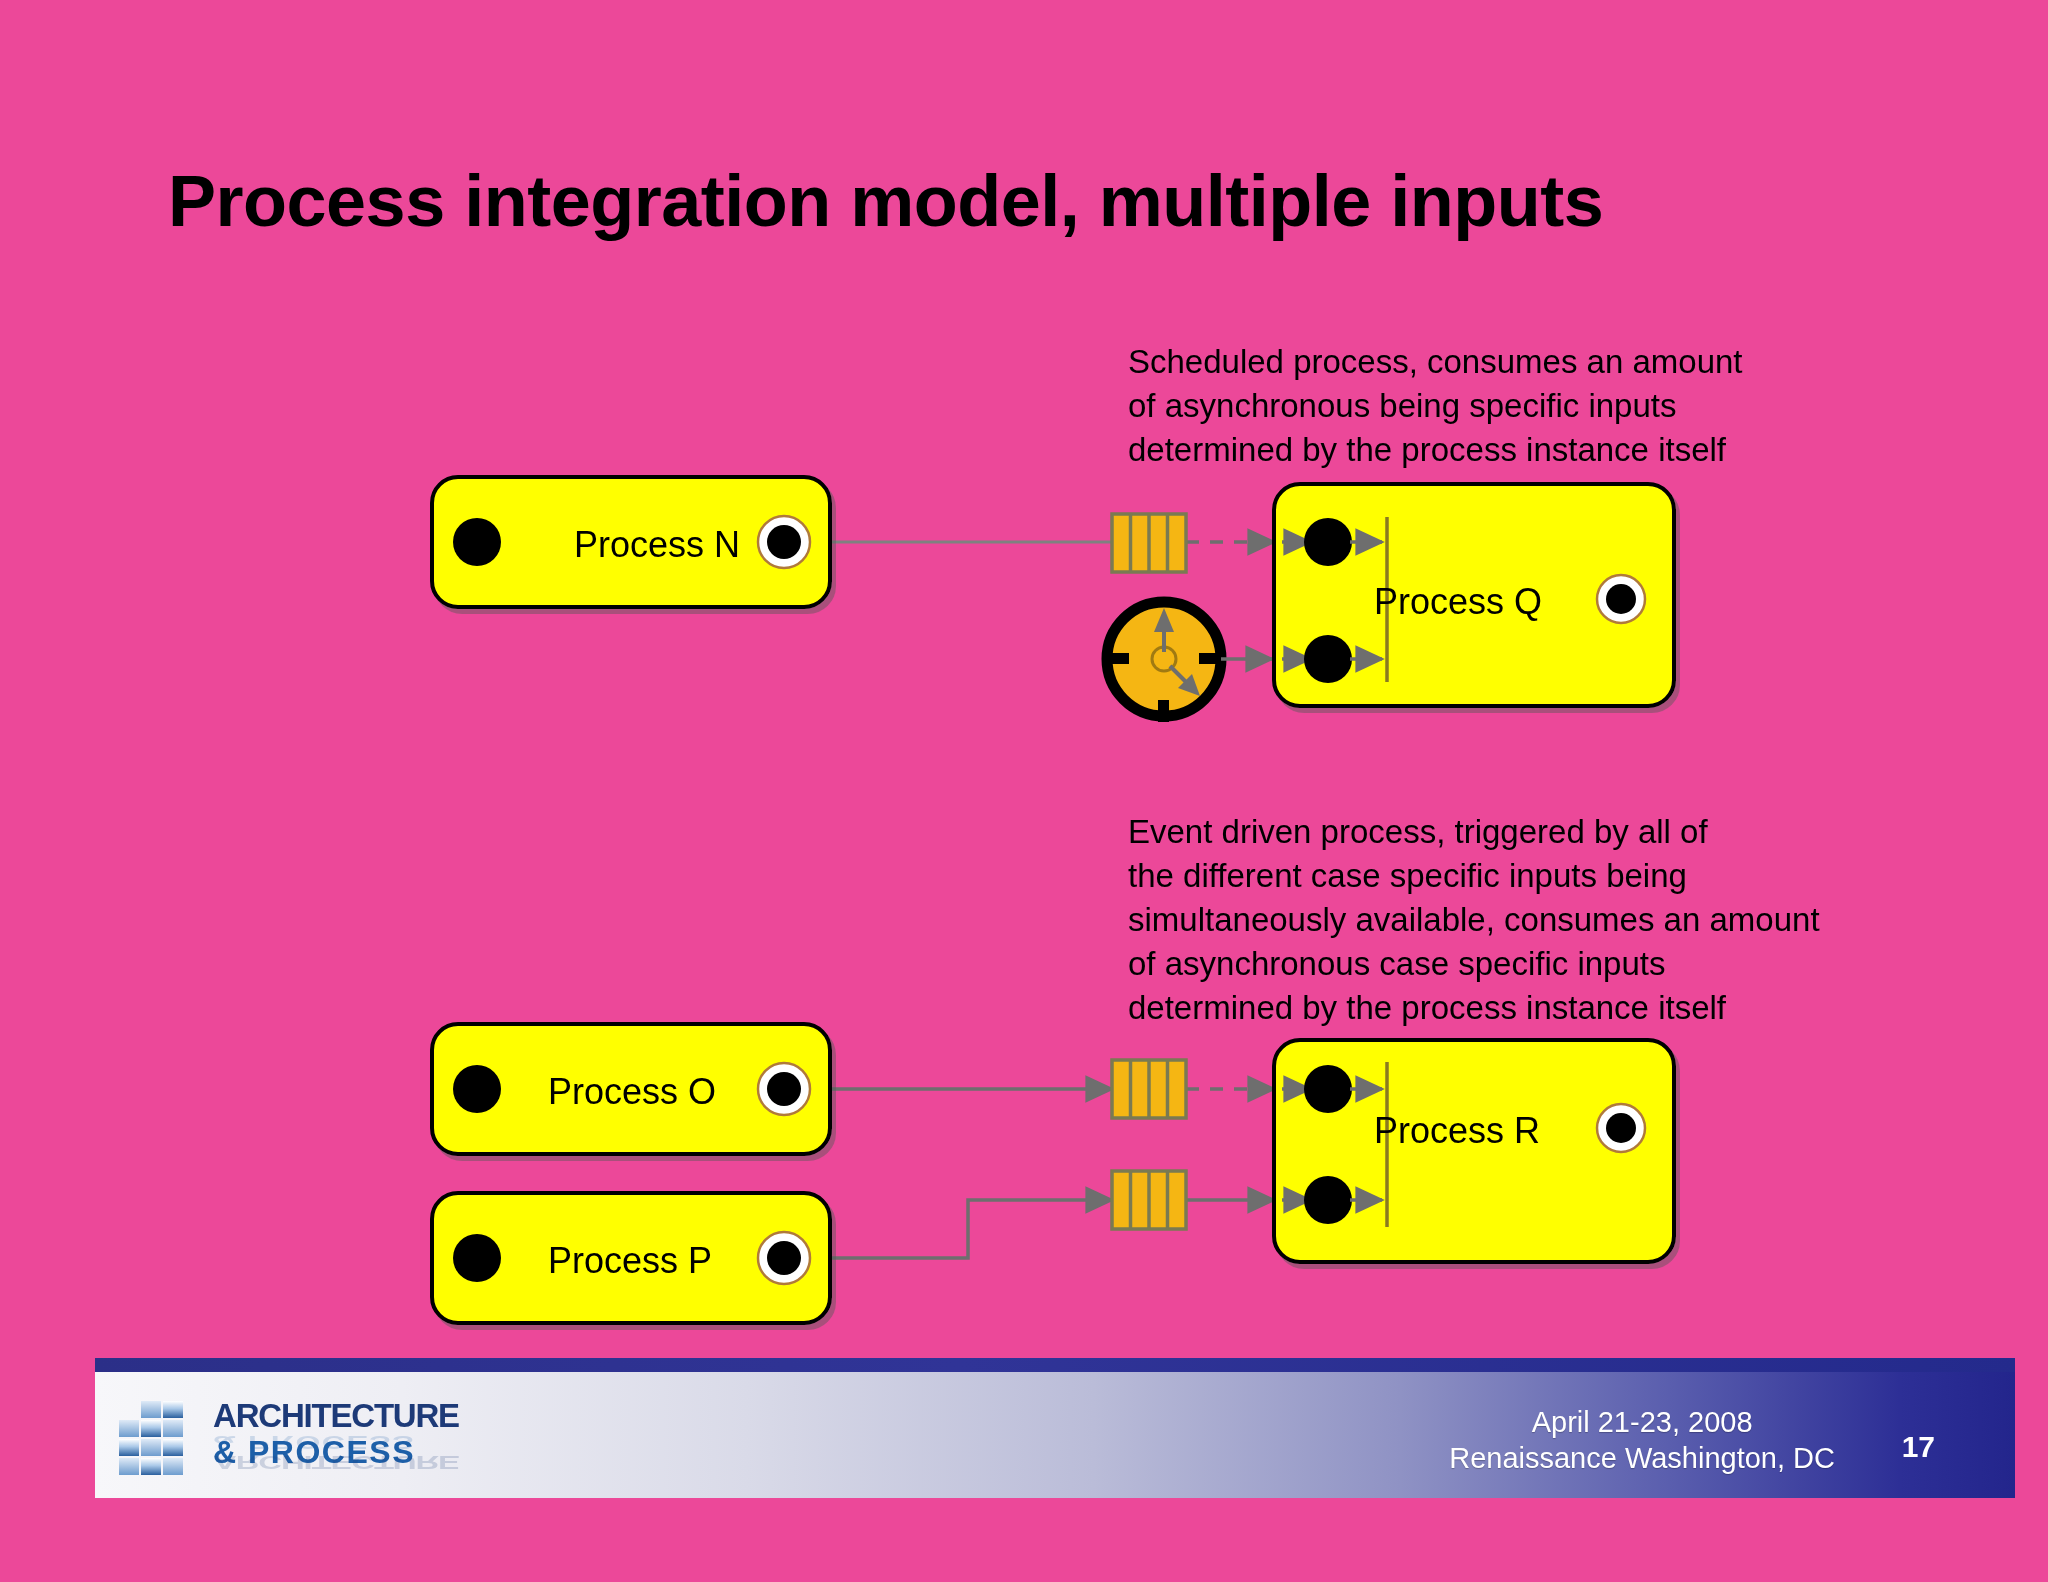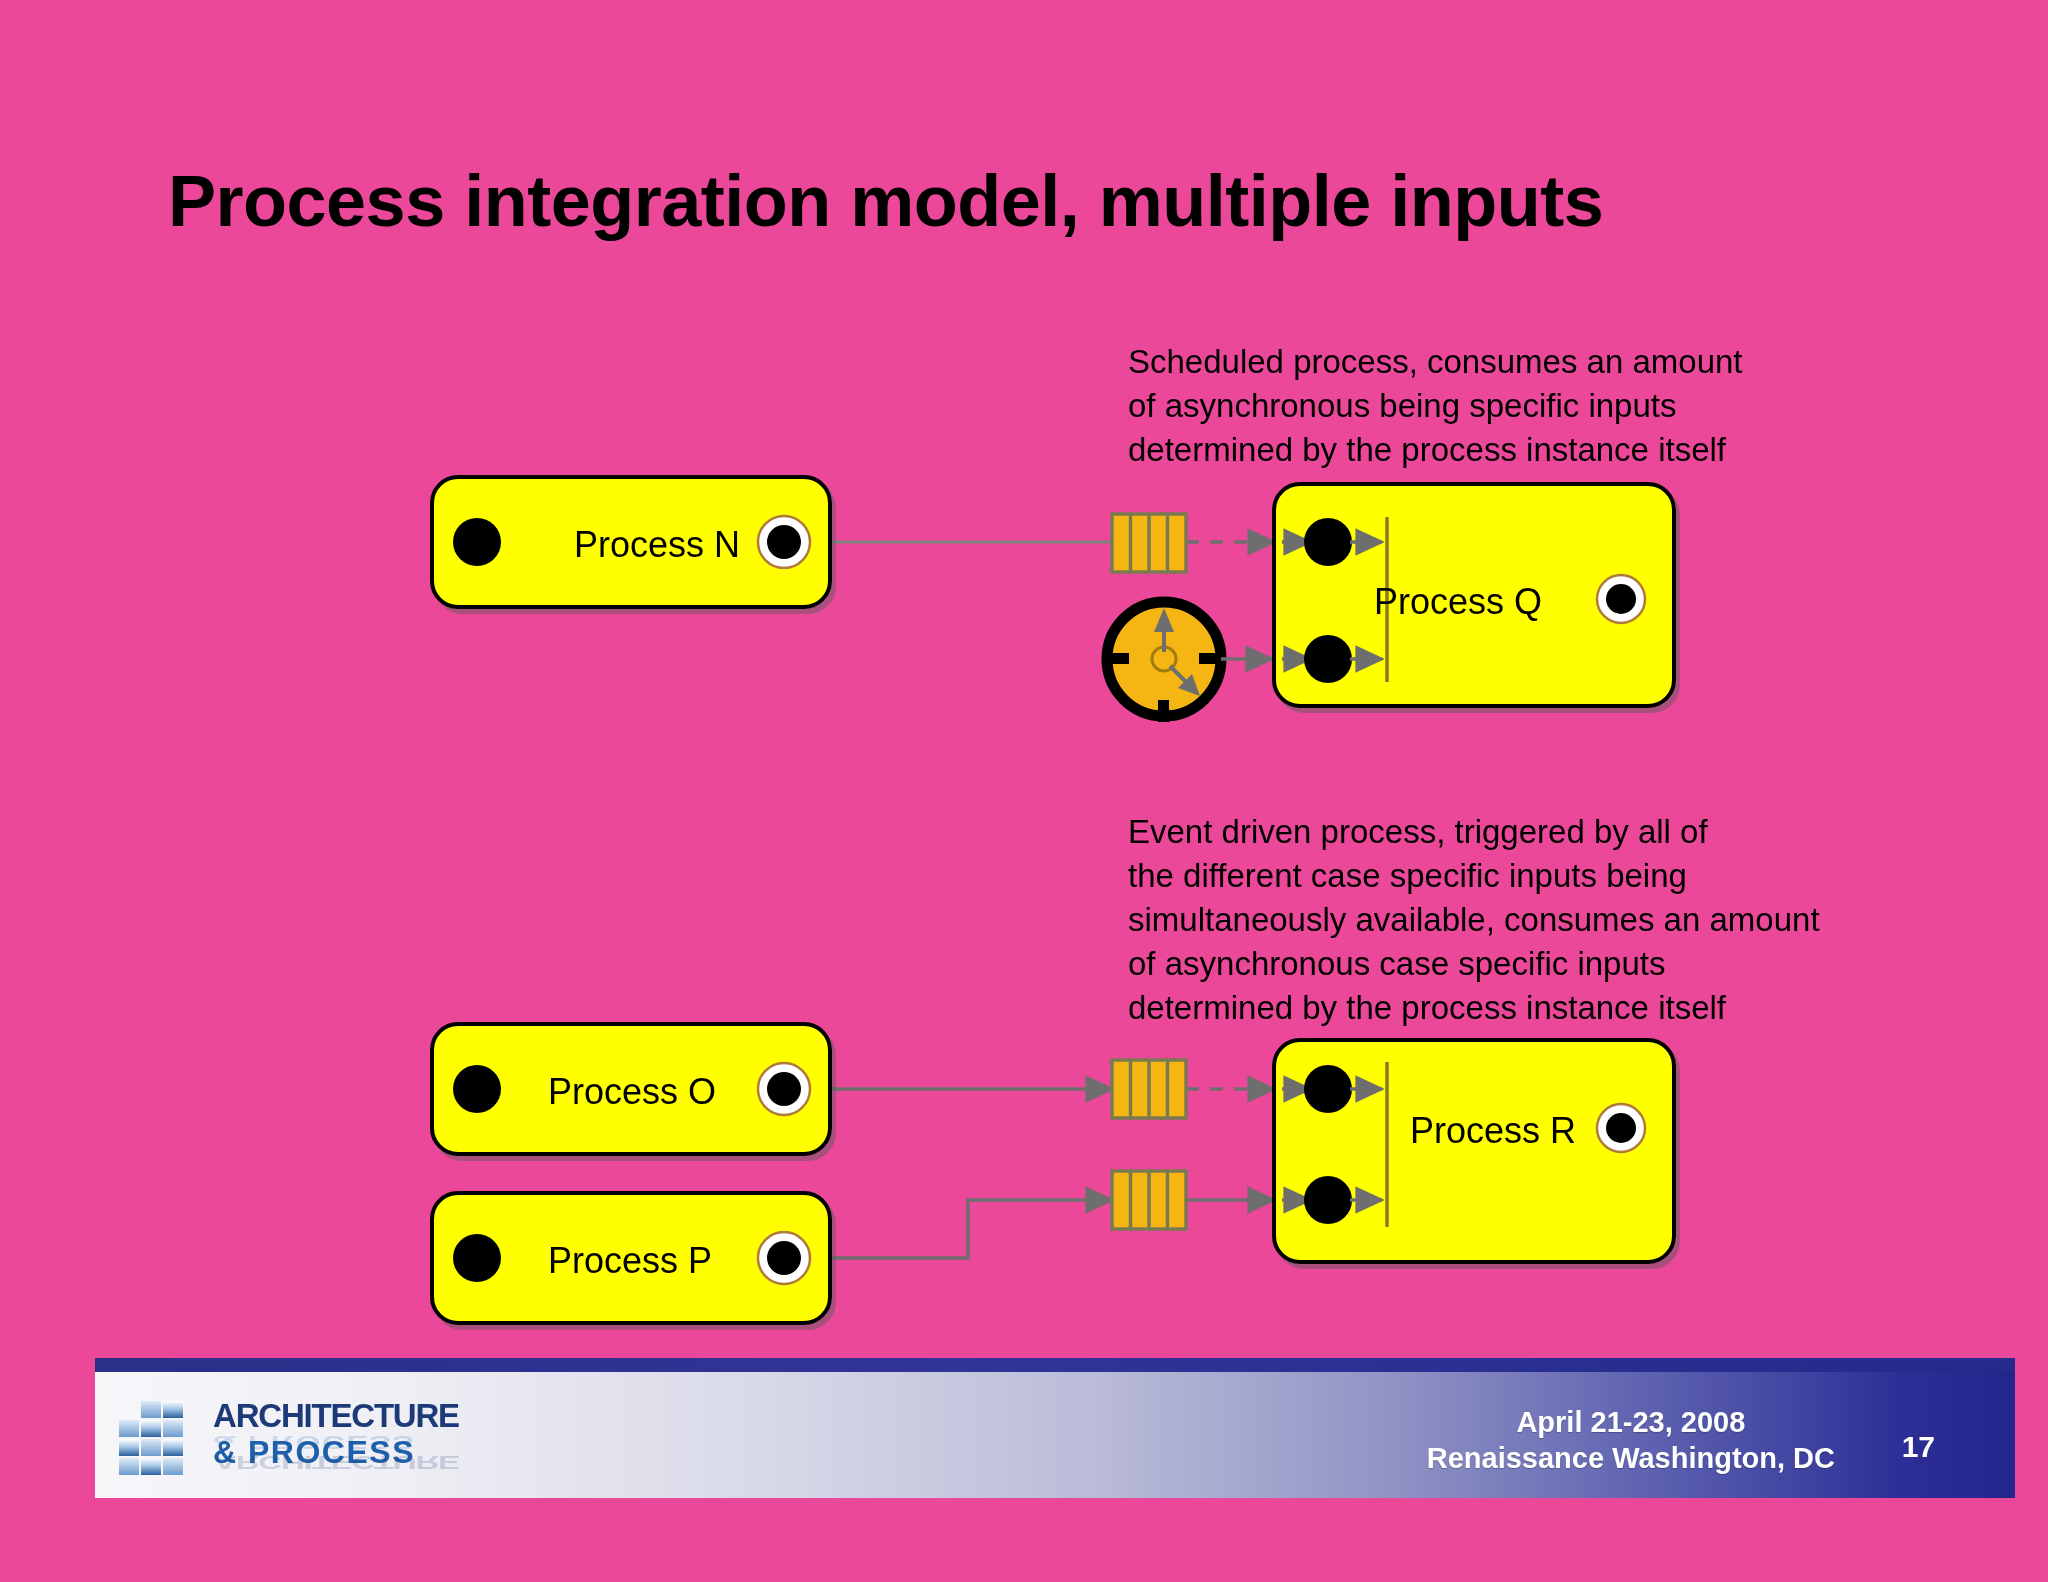--- a/index.html
+++ b/index.html
@@ -145,21 +145,21 @@
     margin-top: 2px;
     filter: blur(0.4px);
   }
   #footer-event {
     position: absolute;
     right: 180px;
     top: 32px;
     text-align: center;
     color: #ffffff;
     font-size: 29px;
-    font-weight: bold;
+    font-weight: normal;
     line-height: 36px;
     font-family: "Liberation Sans", sans-serif;
     white-space: pre-line;
     text-shadow: 0 1px 1px rgba(0,0,0,0.25);
   }
   #footer-page {
     position: absolute;
     right: 80px;
     top: 58px;
     color: #ffffff;
@@ -341,21 +341,21 @@
   </svg>
 
   <div class="proc-label" style="left:548px; top:524px;margin-left:26px;">Process N</div>
 
   <div class="proc-label" style="left:1374px; top:581px;">Process Q</div>
 
   <div class="proc-label" style="left:548px; top:1071px;">Process O</div>
 
   <div class="proc-label" style="left:548px; top:1240px;">Process P</div>
 
-  <div class="proc-label" style="left:1374px; top:1110px;margin-left:36px;">Process R</div>
+  <div class="proc-label" style="left:1374px; top:1110px;">Process R</div>
 
   <div id="footer">
     <div id="footer-topbar"></div>
     <div id="footer-body">
 
       <div id="footer-logo">
         
         <svg width="84" height="96" viewBox="0 0 84 96">
           <defs>
             <linearGradient id="mg" x1="0" y1="0" x2="0" y2="1">

